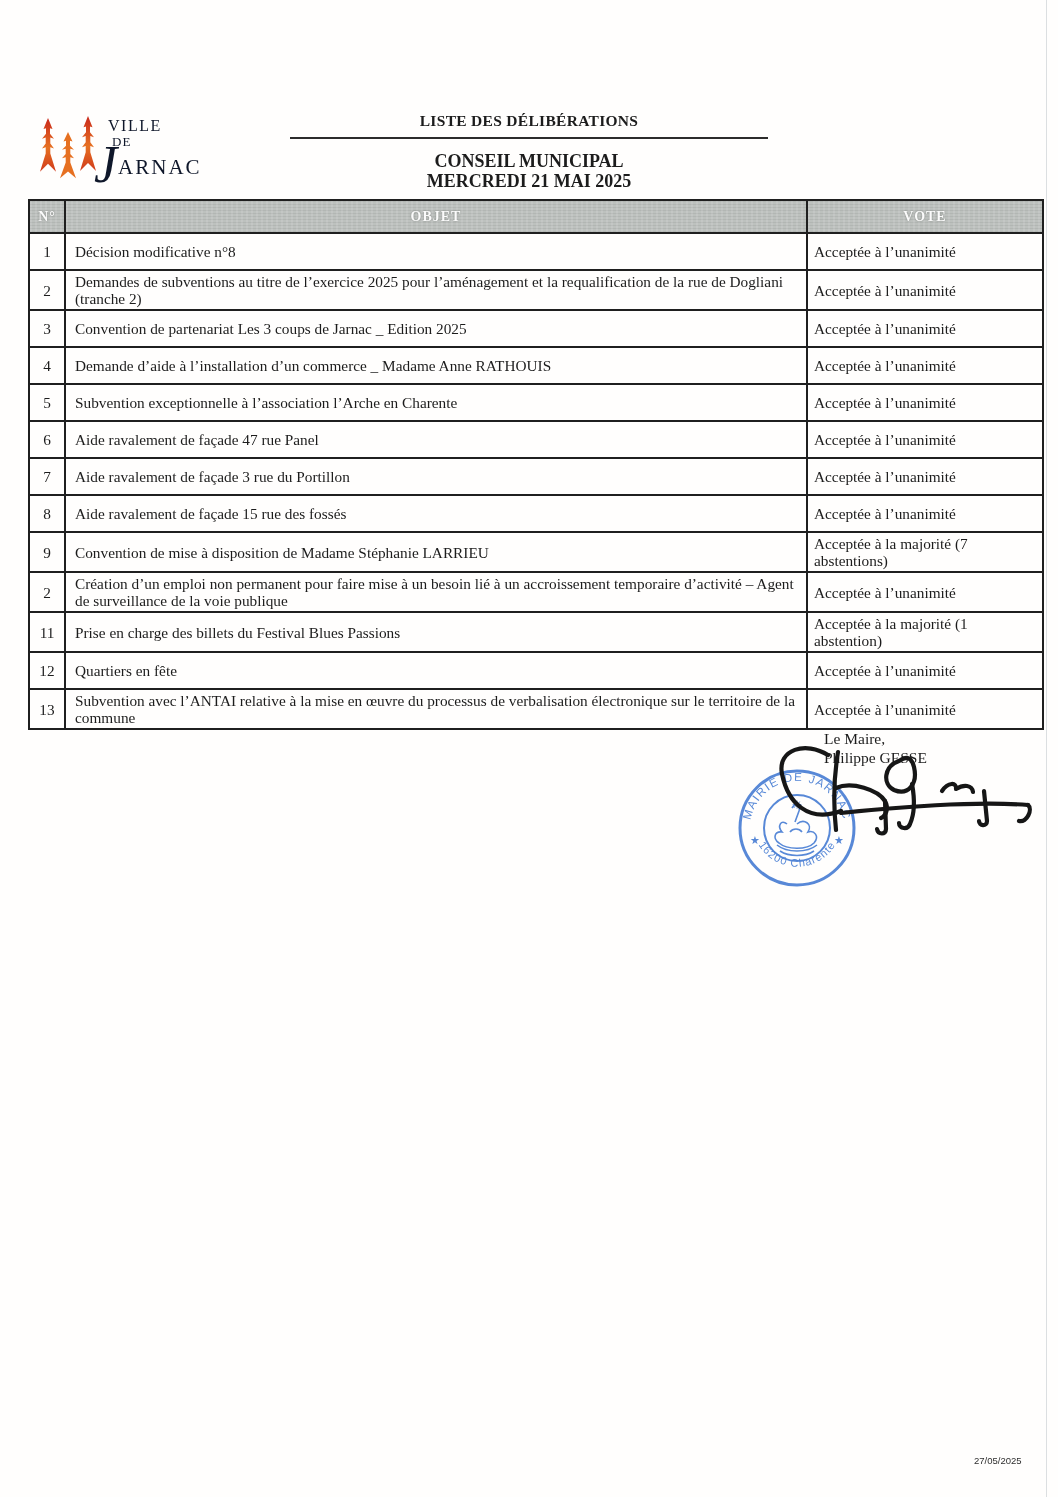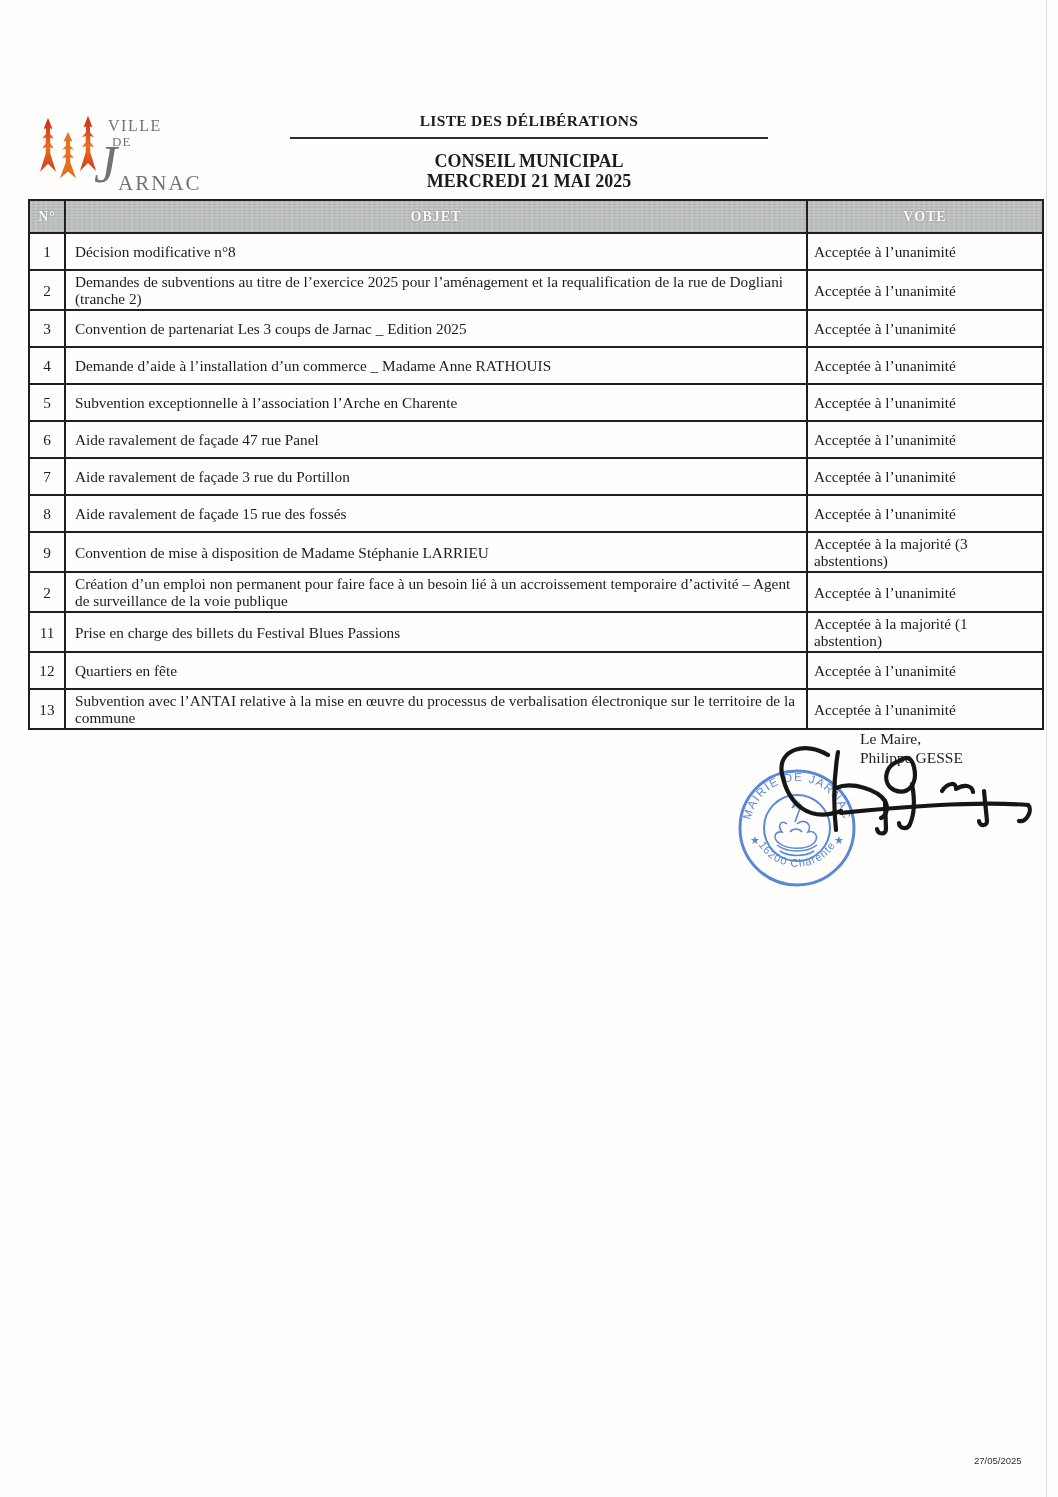--- a/index.html
+++ b/index.html
@@ -14,29 +14,29 @@
   }
   .page { position: absolute; inset: 0; background: #fffefd; }
   .scan-edge {
     position: absolute; left: 1046px; top: 0; width: 1px; height: 1497px;
     background: #dcdfe1;
   }
 
   
   .logo { position: absolute; left: 40px; top: 116px; display: flex; align-items: flex-start; }
   .fish-svg { display: block; }
-  .logo-text { margin-left: 6px; margin-top: 2px; color: #737373; }
+  .logo-text { margin-left: 6px; margin-top: 2px; color: #0f172a; }
   .logo-ville { font-size: 16px; letter-spacing: 1.5px; line-height: 16px; }
   .logo-de { font-size: 13px; letter-spacing: 1px; line-height: 15px; margin-left: 4px; }
   .logo-jarnac { display: flex; align-items: flex-start; margin-left: -14px; margin-top: -6px; }
   .logo-j {
     font-style: italic; font-size: 52px; line-height: 44px; font-weight: 400;
     font-family: "Liberation Serif", serif;
   }
-  .logo-arnac { font-size: 21px; letter-spacing: 2px; margin-top: 28px; margin-left: 1px; }
+  .logo-arnac { font-size: 21px; letter-spacing: 2px; margin-top: 12px; margin-left: 1px; }
 
   
   .doc-header { position: absolute; left: 290px; top: 112px; width: 478px; text-align: center; }
   .doc-title { font-weight: bold; font-size: 15.5px; letter-spacing: .3px; text-align: center; }
   .title-rule { height: 2px; background: #2c2c2c; margin: 7px 0 12px 0; border: none; }
   .doc-sub { font-weight: bold; font-size: 18px; line-height: 20px; }
 
   
   table.delib {
     position: absolute; left: 28px; top: 199px; width: 986px;
@@ -56,21 +56,21 @@
   th.col-objet { width: 742px; }
   th.col-vote { width: 236px; }
   table.delib td { font-size: 15.3px; line-height: 17px; vertical-align: middle; }
   table.delib tbody tr { height: 37px; }
   td.num { text-align: center; }
   td.objet { padding: 2px 9px; }
   td.vote { padding: 2px 6px; margin-left: 22px; }
 
   
   .sign-block {
-    position: absolute; left: 860px; top: 729px;
+    position: absolute; left: 824px; top: 729px;
     font-size: 15.5px; line-height: 19px; color: #1c1c1c; font-family: Liberation Serif, serif;
   }
   .stamp-svg { position: absolute; left: 735px; top: 766px; }
   .sig-svg { position: absolute; left: 756px; top: 740px; }
 
   
   .scan-date {
     position: absolute; left: 974px; top: 1455px;
     font-family: "Liberation Sans", sans-serif;
     font-size: 9.5px; color: #2e2e2e;
@@ -160,25 +160,25 @@
           <td class="vote">Acceptée à l’unanimité</td>
         </tr>
         <tr>
           <td class="num">8</td>
           <td class="objet">Aide ravalement de façade 15 rue des fossés</td>
           <td class="vote">Acceptée à l’unanimité</td>
         </tr>
         <tr>
           <td class="num">9</td>
           <td class="objet">Convention de mise à disposition de Madame Stéphanie LARRIEU</td>
-          <td class="vote">Acceptée à la majorité (3 abstentions)</td>
+          <td class="vote">Acceptée à la majorité (7 abstentions)</td>
         </tr>
         <tr>
           <td class="num">2</td>
-          <td class="objet">Création d’un emploi non permanent pour faire face à un besoin lié à un accroissement temporaire d’activité –  Agent de surveillance de la voie publique</td>
+          <td class="objet">Création d’un emploi non permanent pour faire mise à un besoin lié à un accroissement temporaire d’activité –  Agent de surveillance de la voie publique</td>
           <td class="vote">Acceptée à l’unanimité</td>
         </tr>
         <tr>
           <td class="num">11</td>
           <td class="objet">Prise en charge des billets du Festival Blues Passions</td>
           <td class="vote">Acceptée à la majorité (1 abstention)</td>
         </tr>
         <tr>
           <td class="num">12</td>
           <td class="objet">Quartiers en fête</td>

